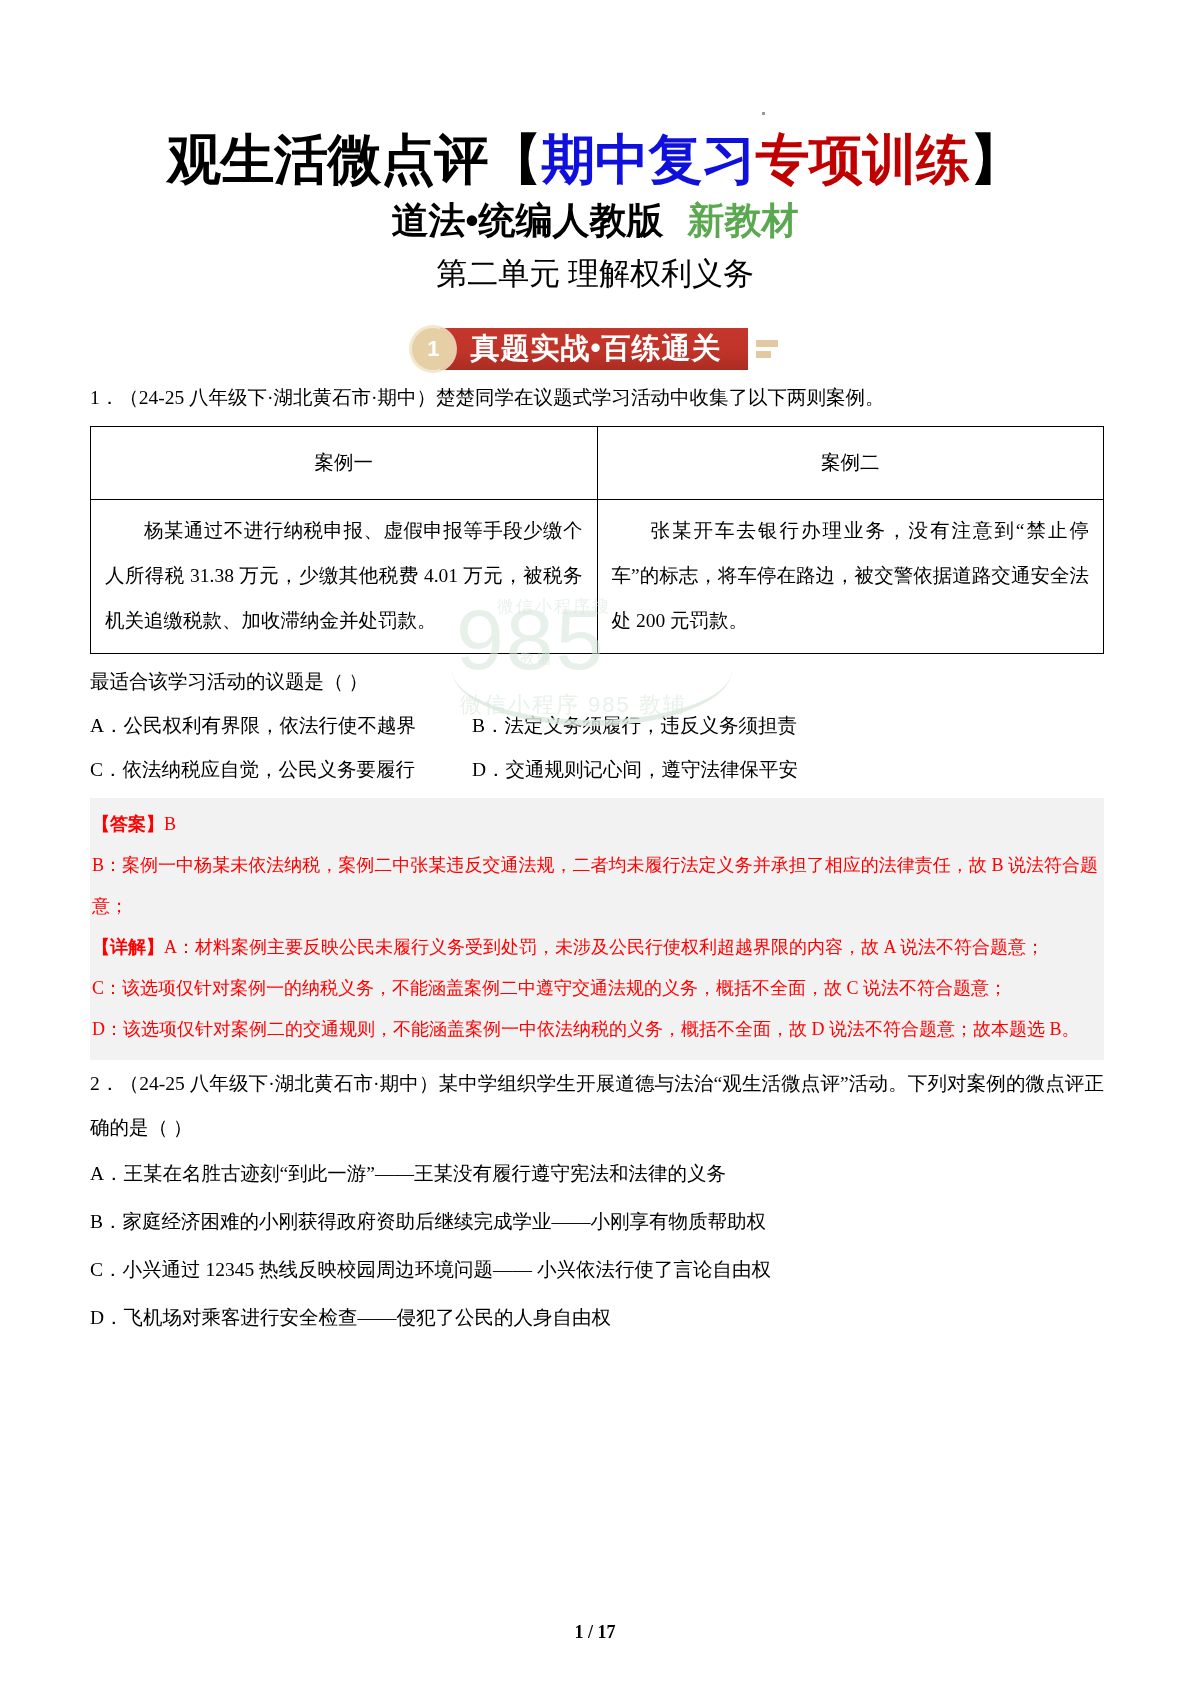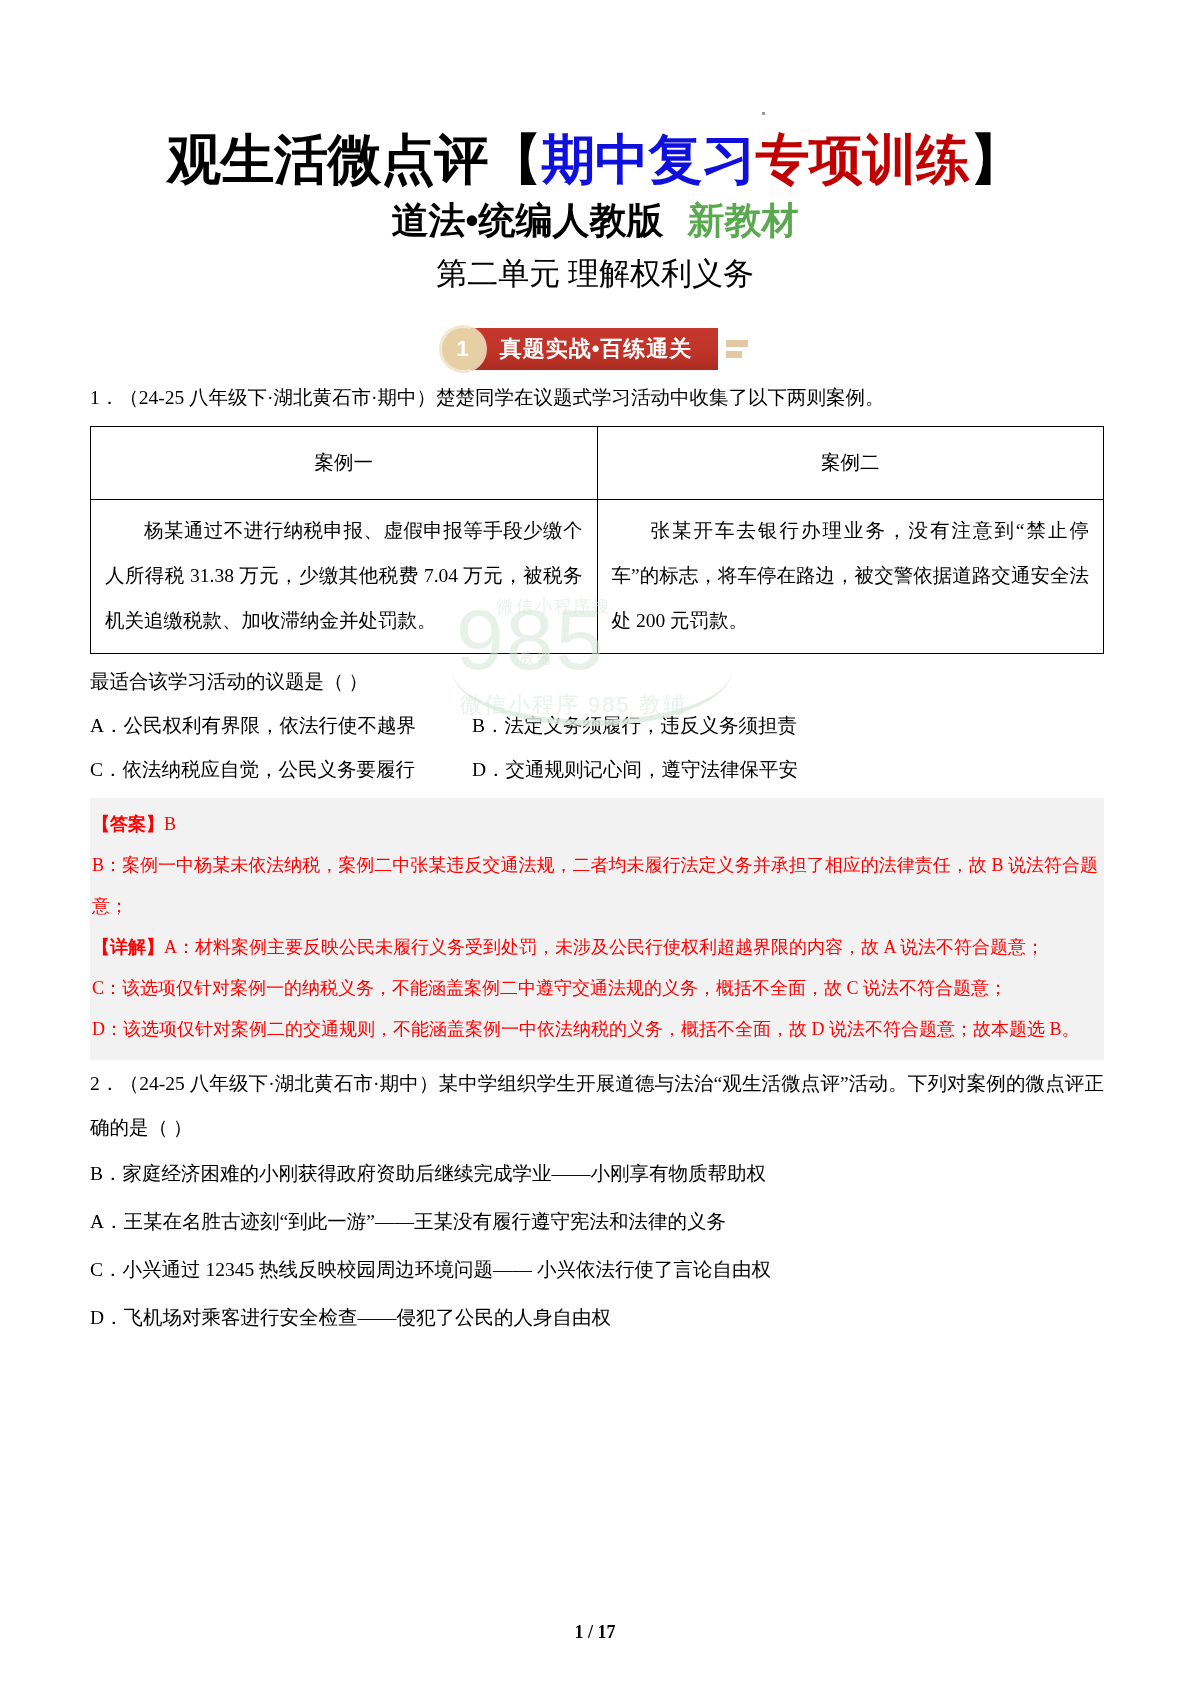--- a/index.html
+++ b/index.html
@@ -96,21 +96,21 @@
     background: #c0392b;
     background: linear-gradient(180deg,#c5372c 0%, #bf3328 60%, #ab2c22 100%);
     display: flex;
     align-items: center;
     padding: 0 26px 0 30px;
     z-index: 2;
   }
   .banner-text {
     font-family: "Liberation Sans", "DejaVu Sans", sans-serif;
     font-weight: 900;
-    font-size: 22px;
+    font-size: 29px;
     color: #ffffff;
     letter-spacing: 1px;
     white-space: nowrap;
   }
   .banner-tail {
     width: 22px;
     margin-left: 8px;
     z-index: 1;
   }
   .banner-tail i {
@@ -307,21 +307,21 @@
           <tr>
         <td style="width:50%;">
               <div class="cell-head">案例一</div>
             </td>
         <td style="width:50%;">
               <div class="cell-head">案例二</div>
             </td>
       </tr>
       <tr>
         <td>
-              <div class="cell-body">杨某通过不进行纳税申报、虚假申报等手段少缴个人所得税 31.38 万元，少缴其他税费 7.04 万元，被税务机关追缴税款、加收滞纳金并处罚款。</div>
+              <div class="cell-body">杨某通过不进行纳税申报、虚假申报等手段少缴个人所得税 31.38 万元，少缴其他税费 4.01 万元，被税务机关追缴税款、加收滞纳金并处罚款。</div>
             </td>
         <td>
               <div class="cell-body">张某开车去银行办理业务，没有注意到“禁止停车”的标志，将车停在路边，被交警依据道路交通安全法处 200 元罚款。</div>
             </td>
       </tr>
     </tbody>
       </table>
 
     <div class="para">最适合该学习活动的议题是（  ）</div>
 
@@ -337,21 +337,21 @@
     <div class="answer-block">
       <div class="ans-line"><span class="bold-tag">【答案】</span><span>B</span></div>
       <div class="ans-line wrap">B：案例一中杨某未依法纳税，案例二中张某违反交通法规，二者均未履行法定义务并承担了相应的法律责任，故 B 说法符合题意；</div>
       <div class="ans-line wrap"><span class="bold-tag">【详解】</span><span>A：材料案例主要反映公民未履行义务受到处罚，未涉及公民行使权利超越界限的内容，故 A 说法不符合题意；</span></div>
       <div class="ans-line wrap">C：该选项仅针对案例一的纳税义务，不能涵盖案例二中遵守交通法规的义务，概括不全面，故 C 说法不符合题意；</div>
       <div class="ans-line wrap">D：该选项仅针对案例二的交通规则，不能涵盖案例一中依法纳税的义务，概括不全面，故 D 说法不符合题意；故本题选 B。</div>
     </div>
 
     <div class="para" style="text-align:justify;">2．（24-25 八年级下·湖北黄石市·期中）某中学组织学生开展道德与法治“观生活微点评”活动。下列对案例的微点评正确的是（  ）</div>
 
+    <div class="opt-single">A．王某在名胜古迹刻“到此一游”——王某没有履行遵守宪法和法律的义务</div>
     <div class="opt-single">B．家庭经济困难的小刚获得政府资助后继续完成学业——小刚享有物质帮助权</div>
-    <div class="opt-single">A．王某在名胜古迹刻“到此一游”——王某没有履行遵守宪法和法律的义务</div>
     <div class="opt-single">C．小兴通过 12345 热线反映校园周边环境问题—— 小兴依法行使了言论自由权</div>
     <div class="opt-single">D．飞机场对乘客进行安全检查——侵犯了公民的人身自由权</div>
 
   </div>
 
   <div class="footer">1 / 17</div>
 </div>
 
 </body></html>

